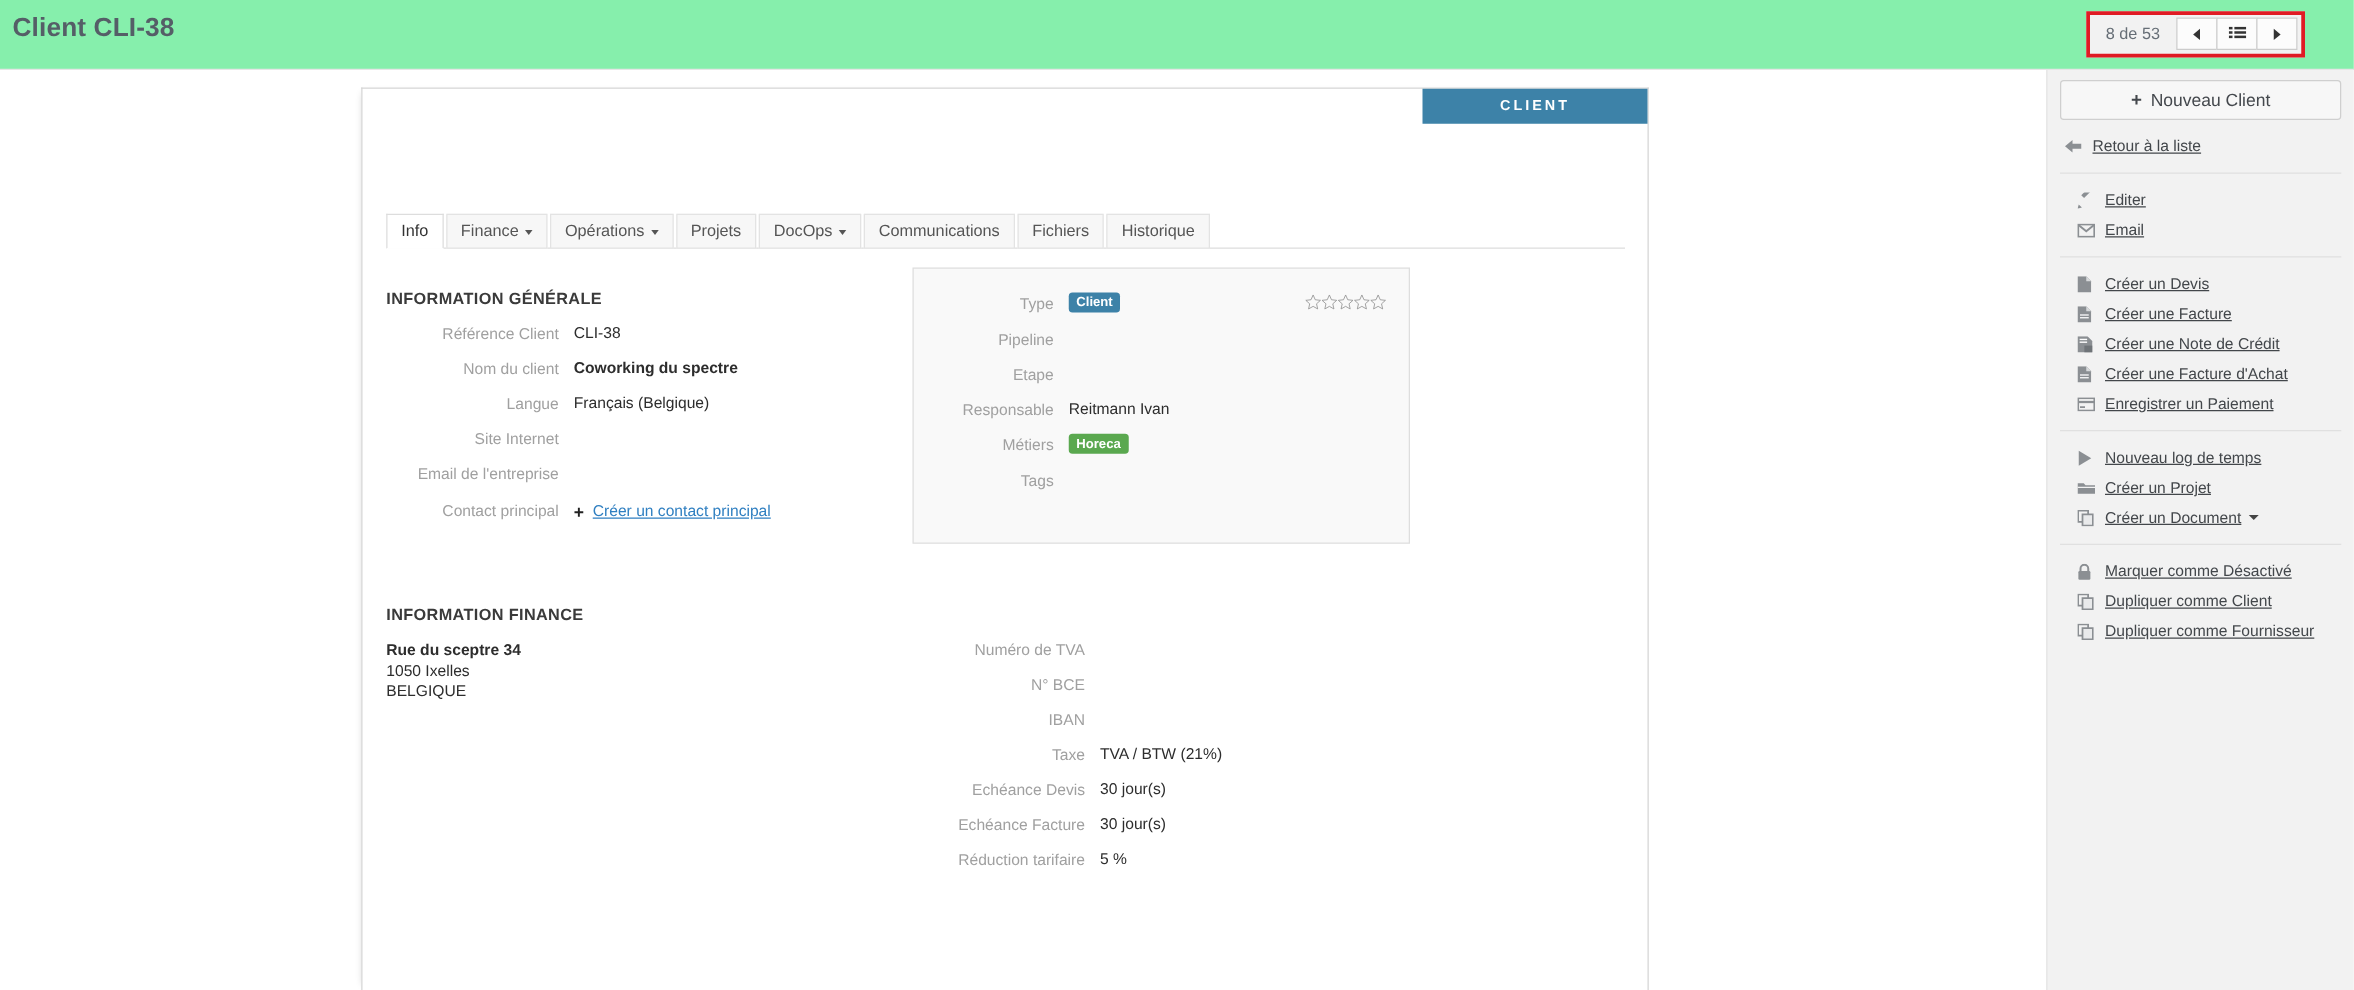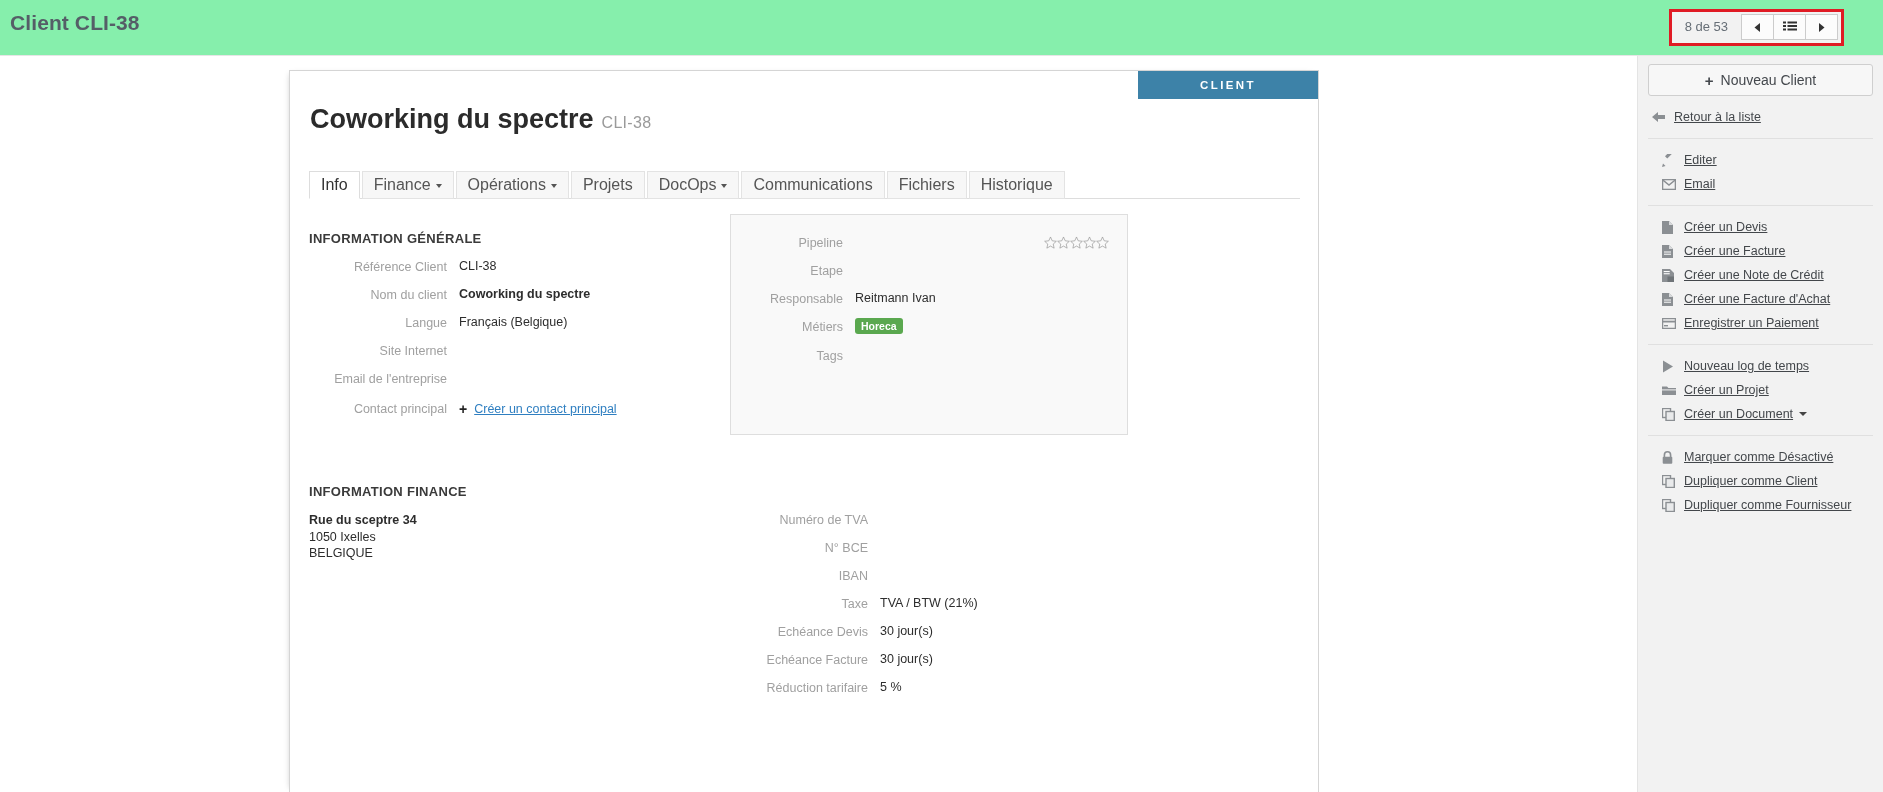--- a/index.html
+++ b/index.html
@@ -76,21 +76,21 @@
   }
 
   
   .tabs {
     position:absolute; left:19px; top:100px;
     width:991px; height:28px;
     border-bottom:1px solid #dddddd;
     display:flex; align-items:flex-end;
   }
   .tab {
-    font-size:16px; color:#555555;
+    font-size:13px; color:#555555;
     padding:6px 11px 6px 11px;
     border:1px solid transparent;
     background:#f7f7f7;
     border-color:#e3e3e3;
     margin-right:2px;
     cursor:pointer;
     line-height:14px;
     position:relative; bottom:-1px;
     white-space:nowrap;
   }
@@ -244,23 +244,20 @@
         </span>
       </div>
     </div>
   </div>
 </div>
 
 <div class="card">
 
   <div class="client-banner">CLIENT</div>
 
-  <div class="card-title">
-    <span>Coworking du spectre</span><span class="ref">CLI-38</span>
-  </div>
 
   <div class="tabs" id="tabbar">
       <div class="tab active"><span>Info</span></div>
       <div class="tab"><span>Finance</span><span class="caret"></span></div>
       <div class="tab"><span>Opérations</span><span class="caret"></span></div>
       <div class="tab"><span>Projets</span></div>
       <div class="tab"><span>DocOps</span><span class="caret"></span></div>
       <div class="tab"><span>Communications</span></div>
       <div class="tab"><span>Fichiers</span></div>
       <div class="tab"><span>Historique</span></div>
@@ -308,20 +305,24 @@
             <polygon points="10,1 12.6,6.9 19,7.6 14.2,11.9 15.6,18.2 10,15 4.4,18.2 5.8,11.9 1,7.6 7.4,6.9" fill="none" stroke="#8f8f8f" stroke-width="1"></polygon>
           </svg></span><span class="star"><svg width="13" height="13" viewBox="0 0 20 19">
             <polygon points="10,1 12.6,6.9 19,7.6 14.2,11.9 15.6,18.2 10,15 4.4,18.2 5.8,11.9 1,7.6 7.4,6.9" fill="none" stroke="#8f8f8f" stroke-width="1"></polygon>
           </svg></span><span class="star"><svg width="13" height="13" viewBox="0 0 20 19">
             <polygon points="10,1 12.6,6.9 19,7.6 14.2,11.9 15.6,18.2 10,15 4.4,18.2 5.8,11.9 1,7.6 7.4,6.9" fill="none" stroke="#8f8f8f" stroke-width="1"></polygon>
           </svg></span><span class="star"><svg width="13" height="13" viewBox="0 0 20 19">
             <polygon points="10,1 12.6,6.9 19,7.6 14.2,11.9 15.6,18.2 10,15 4.4,18.2 5.8,11.9 1,7.6 7.4,6.9" fill="none" stroke="#8f8f8f" stroke-width="1"></polygon>
           </svg></span></div>
     <div class="suivi-rows" id="suivi-rows">
         <div class="frow">
+          <div class="flabel" style="width: 124px;">Type</div>
+          <div class="fvalue"><span class="badge type">Client</span></div>
+        </div>
+        <div class="frow">
           <div class="flabel" style="width: 124px;">Pipeline</div>
           <div class="fvalue"></div>
         </div>
         <div class="frow">
           <div class="flabel" style="width: 124px;">Etape</div>
           <div class="fvalue"></div>
         </div>
         <div class="frow">
           <div class="flabel" style="width: 124px;">Responsable</div>
           <div class="fvalue">Reitmann Ivan</div>

